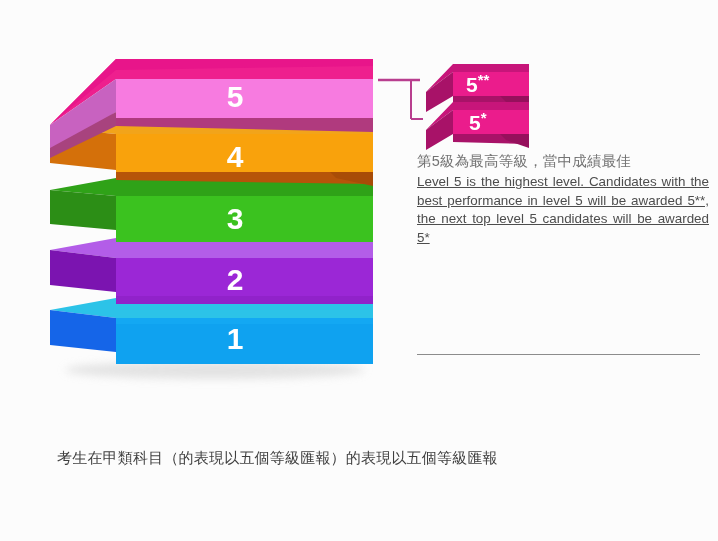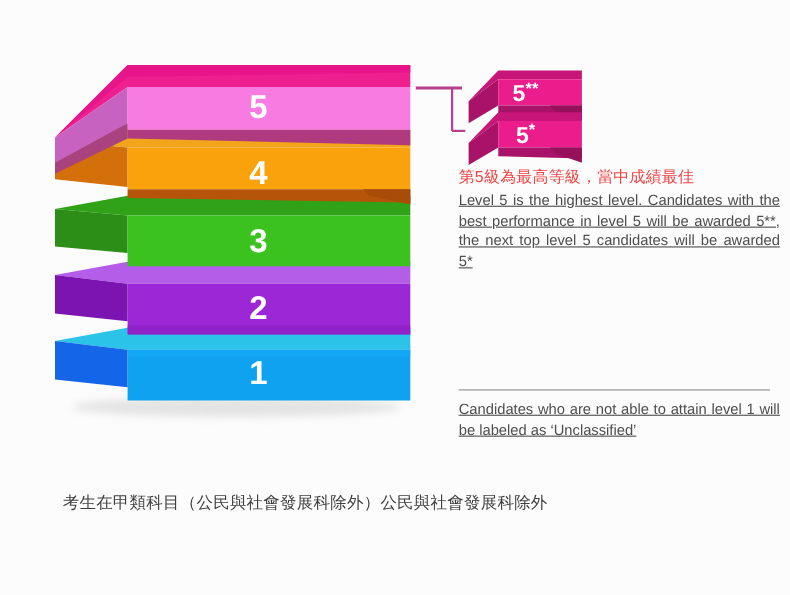--- a/index.html
+++ b/index.html
@@ -50,21 +50,21 @@
   }
   .footer {
     left: 57px;
     top: 446px;
     width: 640px;
   }
 
   .cn-line {
     font-size: 14.5px;
     line-height: 21px;
-    color: #ef4444;
+    color: #737373;
     letter-spacing: 0.2px;
     white-space: nowrap;
   }
   .cn-line.justify {
     white-space: normal;
     text-align: justify;
     text-justify: inter-character;
   }
   .en-line {
     font-size: 13.4px;
@@ -195,20 +195,19 @@
   </svg>
 
   <div class="panel note-top">
     <div class="cn-line justify">第5級為最高等級，當中成績最佳</div>
     <div class="en-line en-block">Level 5 is the highest level. Candidates with the best performance in level 5 will be awarded 5**, the next top level 5 candidates will be awarded 5*</div>
   </div>
 
   <div class="divider"></div>
 
   <div class="panel note-bottom">
-    <div class="en-line en-block">Candidates who are not able to attain level 1 will be labeled as ‘Unclassified’</div>
   </div>
 
   <div class="panel footer">
-    <div class="cn-line">考生在甲類科目（公民與社會發展科除外）公民與社會發展科除外</div>
+    <div class="cn-line">考生在甲類科目（的表現以五個等級匯報）的表現以五個等級匯報</div>
   </div>
 
 </div>
 
 </body></html>

